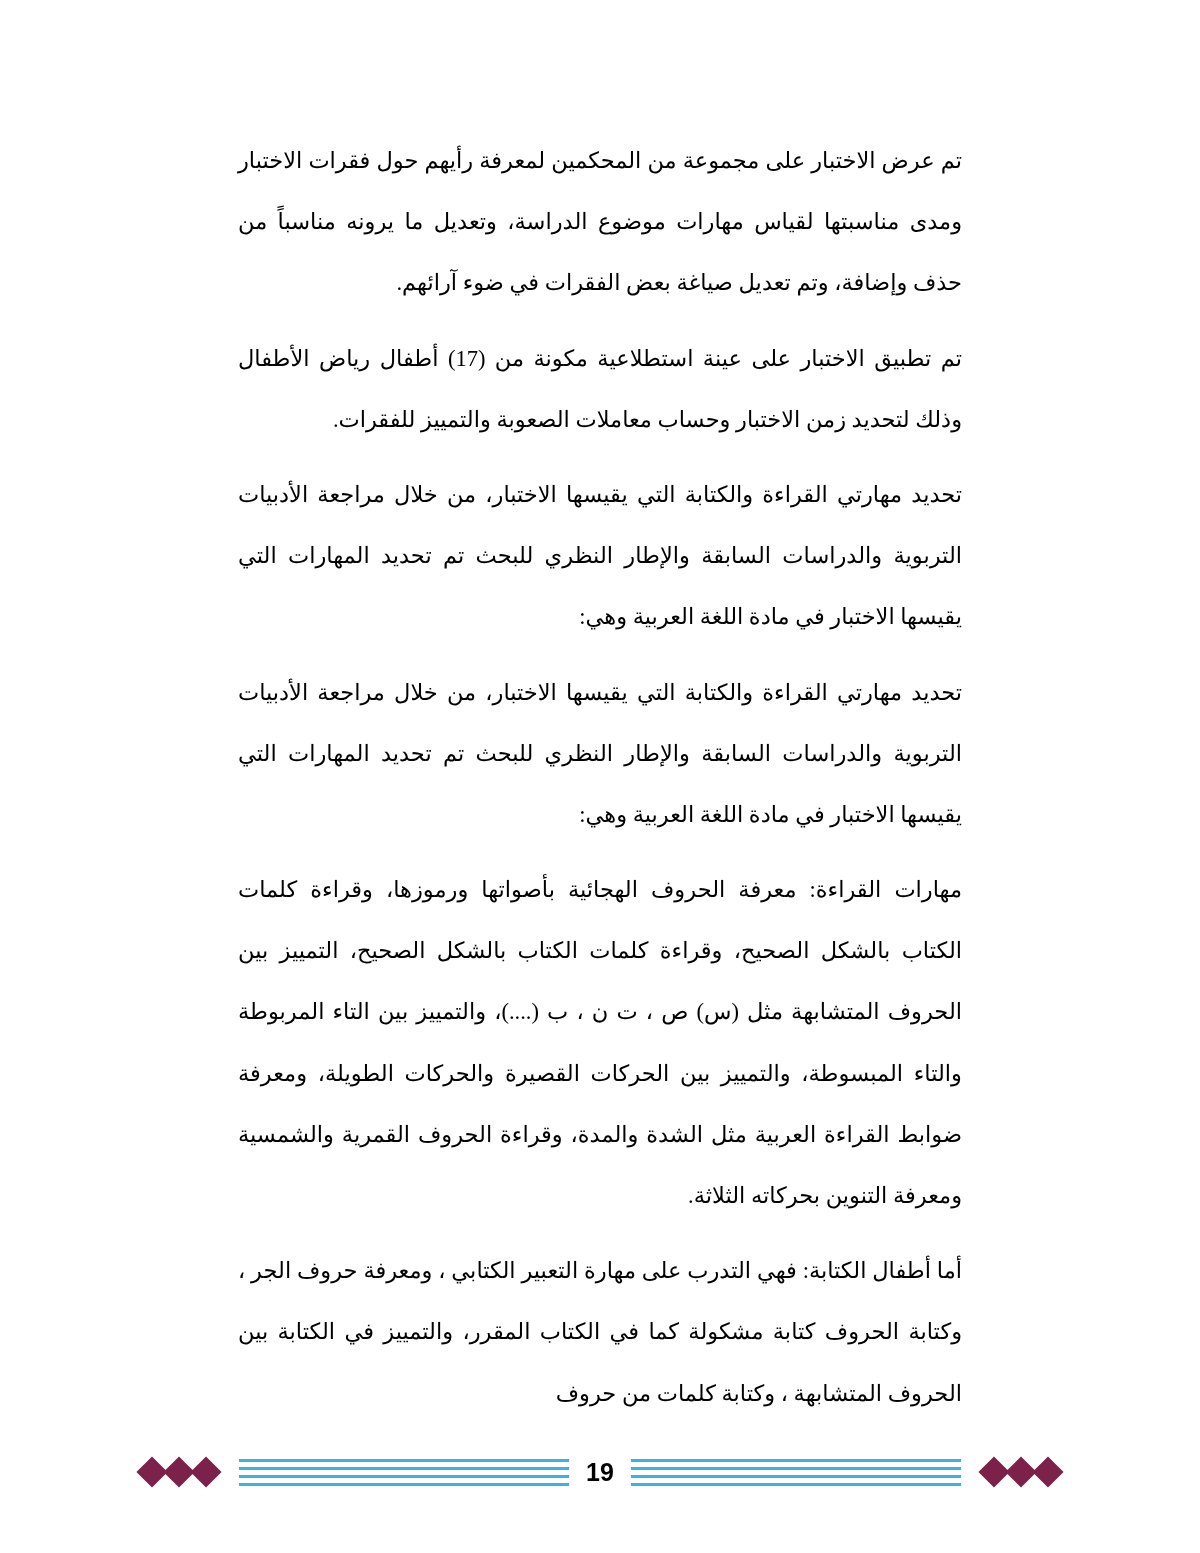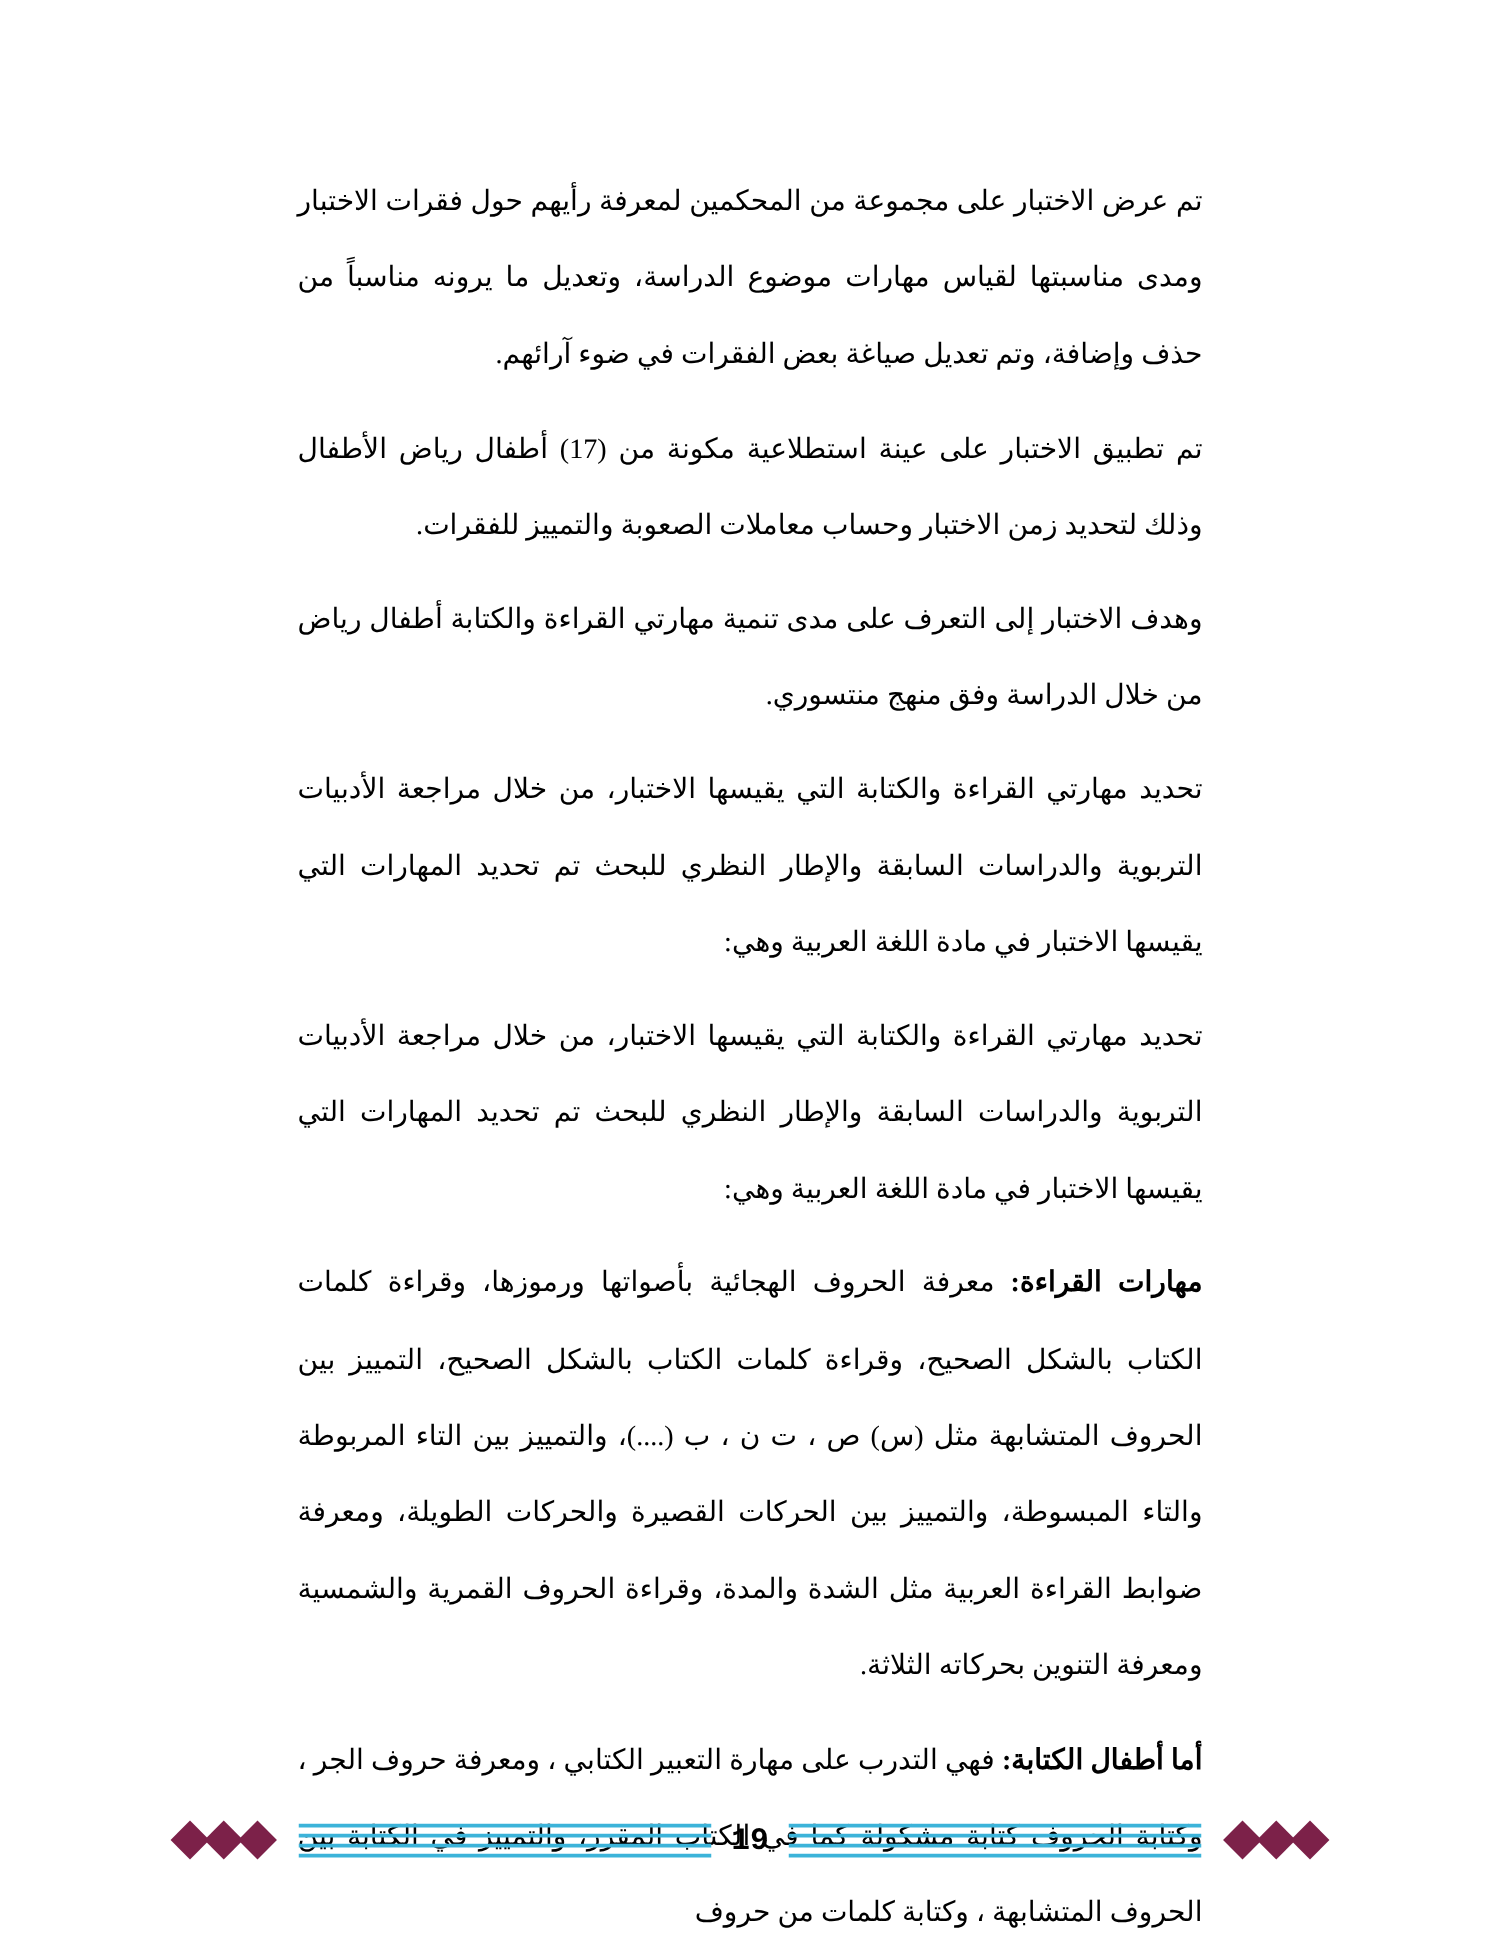--- a/index.html
+++ b/index.html
@@ -30,21 +30,21 @@
   }
   .para {
     font-size: 22.5px;
     line-height: 2.72;
     margin: 0 0 14px 0;
     text-align: justify;
     text-justify: inter-word;
     letter-spacing: 0;
   }
   .para b {
-    font-weight: bold;
+    font-weight: normal;
   }
   
   .footer {
     position: absolute;
     left: 0;
     right: 0;
     bottom: 58px;
     height: 46px;
     display: flex;
     align-items: center;
@@ -68,41 +68,40 @@
     flex-direction: column;
     gap: 5px;
     width: 330px;
   }
   .lines .ln {
     height: 3px;
     background: #3cb3d9;
     width: 100%;
   }
   .page-number {
-    font-family: Liberation Mono, monospace;
+    font-family: Liberation Sans, sans-serif;
     font-size: 25px;
     font-weight: bold;
     color: #000;
     margin: 0 14px;
     min-width: 34px;
     text-align: center;
   }
 </style>
 </head>
 <body>
 
 <div class="page">
 
   <div class="content">
 
     <p class="para">تم عرض الاختبار على مجموعة من المحكمين لمعرفة رأيهم حول فقرات الاختبار ومدى مناسبتها لقياس مهارات موضوع الدراسة، وتعديل ما يرونه مناسباً من حذف وإضافة، وتم تعديل صياغة بعض الفقرات في ضوء آرائهم.</p>
 
     <p class="para">تم تطبيق الاختبار على عينة استطلاعية مكونة من (17) أطفال رياض الأطفال وذلك لتحديد زمن الاختبار وحساب معاملات الصعوبة والتمييز للفقرات.</p>
 
-    <p class="para">وهدف الاختبار إلى التعرف على مدى تنمية مهارتي القراءة والكتابة أطفال رياض من خلال الدراسة وفق منهج منتسوري.</p>
 
     <p class="para">تحديد مهارتي القراءة والكتابة التي يقيسها الاختبار، من خلال مراجعة الأدبيات التربوية والدراسات السابقة والإطار النظري للبحث تم تحديد المهارات التي يقيسها الاختبار في مادة اللغة العربية وهي:</p>
 
     <p class="para">تحديد مهارتي القراءة والكتابة التي يقيسها الاختبار، من خلال مراجعة الأدبيات التربوية والدراسات السابقة والإطار النظري للبحث تم تحديد المهارات التي يقيسها الاختبار في مادة اللغة العربية وهي:</p>
 
     <p class="para"><b>مهارات القراءة:</b><span> معرفة الحروف الهجائية بأصواتها ورموزها، وقراءة كلمات الكتاب بالشكل الصحيح، وقراءة كلمات الكتاب بالشكل الصحيح، التمييز بين الحروف المتشابهة مثل (س) ص ، ت ن ، ب (....)، والتمييز بين التاء المربوطة والتاء المبسوطة، والتمييز بين الحركات القصيرة والحركات الطويلة، ومعرفة ضوابط القراءة العربية مثل الشدة والمدة، وقراءة الحروف القمرية والشمسية ومعرفة التنوين بحركاته الثلاثة.</span></p>
 
     <p class="para"><b>أما أطفال الكتابة:</b><span> فهي التدرب على مهارة التعبير الكتابي ، ومعرفة حروف الجر ، وكتابة الحروف كتابة مشكولة كما في الكتاب المقرر، والتمييز في الكتابة بين الحروف المتشابهة ، وكتابة كلمات من حروف</span></p>
 
   </div>

